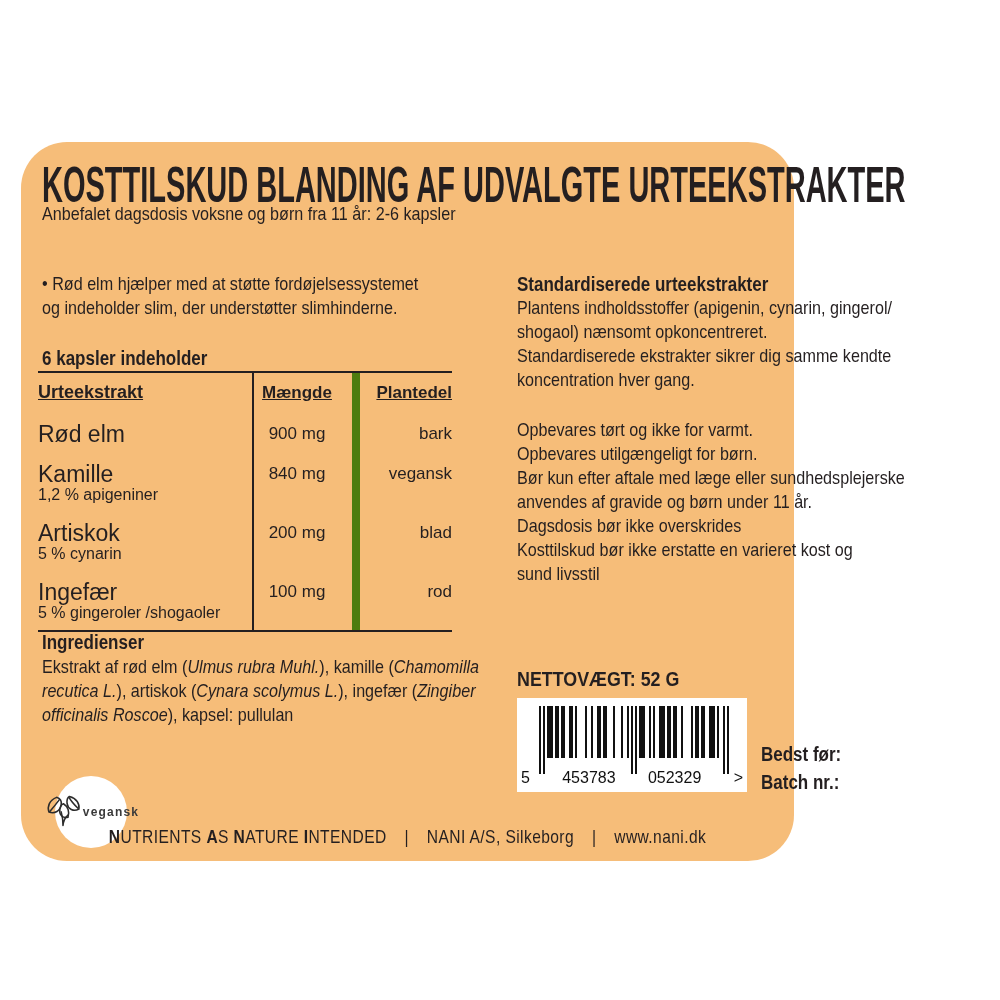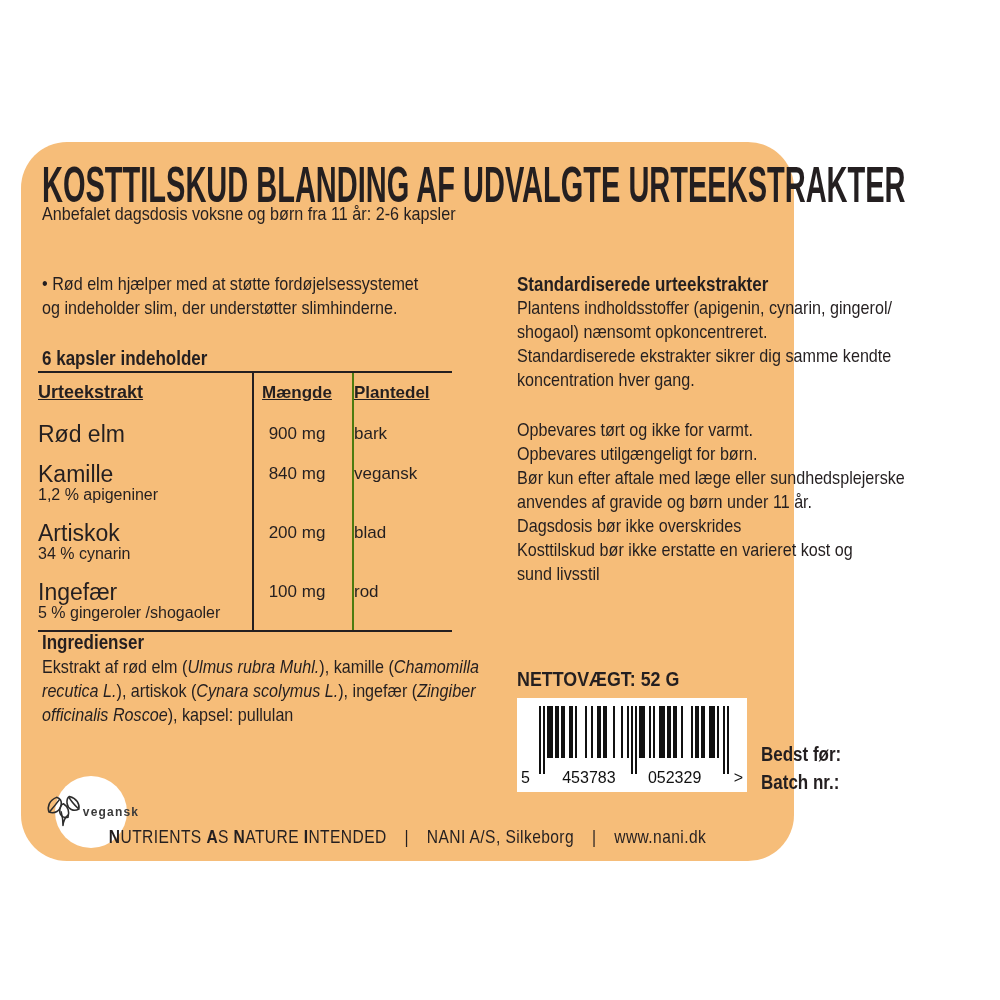--- a/index.html
+++ b/index.html
@@ -31,21 +31,21 @@
   .claim-bullet { left:0; top:0; width:540px; }
   .capsules-heading { left:0; top:74px; width:400px; }
 
   
   .ing-table { left:-4px; top:99px; width:414px;
     display:grid; grid-template-columns:214px 100px 100px;
     border-top:2px solid #241f20; border-bottom:2px solid #241f20; }
   .ing-table .cell { padding-top:10px; padding-bottom:8px; }
   .ing-table .hcell { padding-top:9px; padding-bottom:9px; font-size:18px; font-weight:bold;text-decoration:underline; }
   .ing-table .c2 { border-left:2px solid #241f20; text-align:center; padding-right:12px; }
-  .ing-table .c3 { border-left:2px solid #4d7c0f; text-align:left; }
+  .ing-table .c3 { border-left:8px solid #4d7c0f; text-align:right; }
   .rname { font-size:23px; font-weight:normal; line-height:22px; }
   .rsub  { font-size:16px; line-height:19px; }
   .ing-table .c2, .ing-table .c3 { font-size:17px; line-height:22px; }
 
   .ingredients-heading { left:0; top:358px; width:300px; }
   .ingredients-text { left:0; top:383px; width:540px; }
 
   .standardized-block { left:0; top:0; width:522px; }
   .storage-block { left:0; top:146px; width:522px; }
 
@@ -95,21 +95,21 @@
           <div class="cell c2">900 mg</div>
           <div class="cell c3">bark</div>
           <div class="cell c1">
             <div class="rname">Kamille</div>
             <div class="rsub">1,2 % apigeniner</div>
           </div>
           <div class="cell c2">840 mg</div>
           <div class="cell c3">vegansk</div>
           <div class="cell c1">
             <div class="rname">Artiskok</div>
-            <div class="rsub">34 % cynarin</div>
+            <div class="rsub">5 % cynarin</div>
           </div>
           <div class="cell c2">200 mg</div>
           <div class="cell c3">blad</div>
           <div class="cell c1">
             <div class="rname">Ingefær</div>
             <div class="rsub">5 % gingeroler /shogaoler</div>
           </div>
           <div class="cell c2">100 mg</div>
           <div class="cell c3">rod</div>
         </div>

